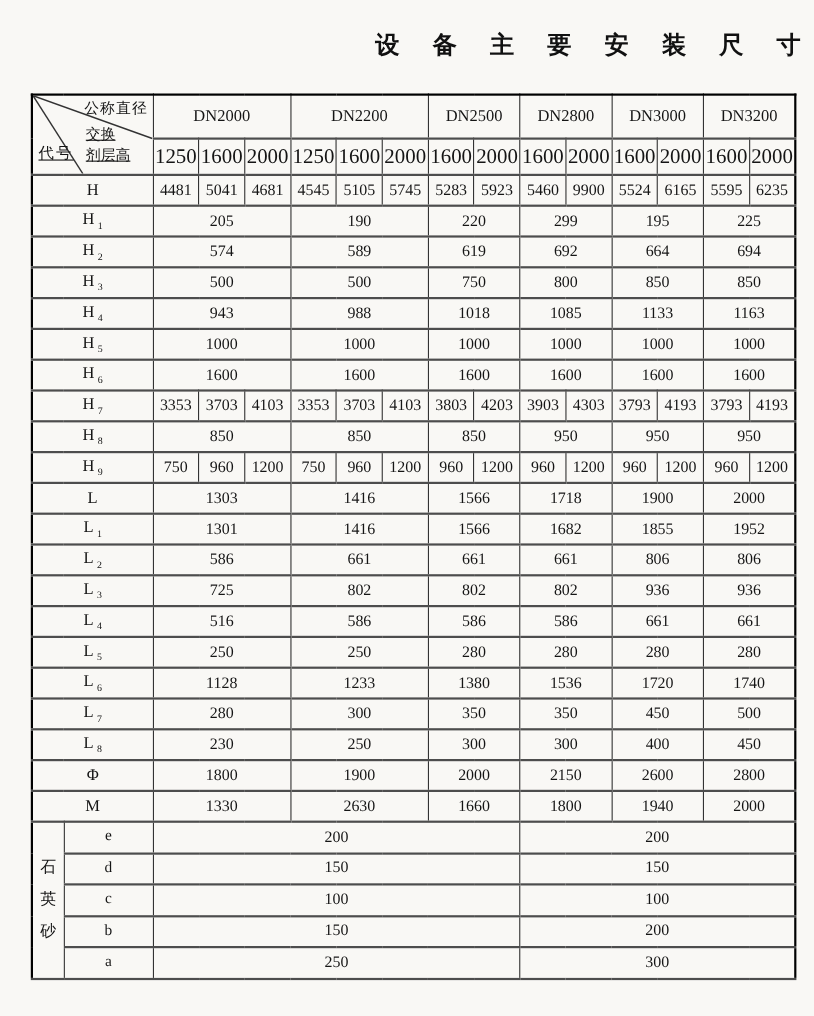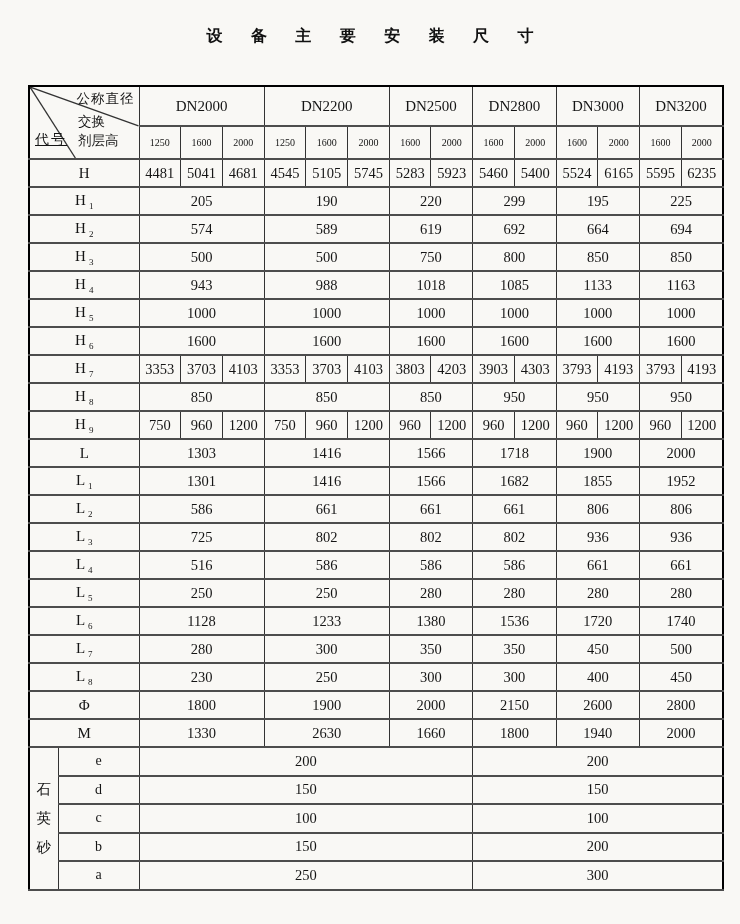--- a/index.html
+++ b/index.html
@@ -5,24 +5,24 @@
   html,body{margin:0;padding:0;}
   body{
     width:740px;height:924px;
     background:#f9f8f5;
     font-family:"Liberation Serif","DejaVu Serif",serif;
     color:#151515;
     position:relative;
     overflow:hidden;
   }
   .title{
-    text-align:center;
+    text-align:right;
     margin:0;
     padding-top:26px;
-    font-size:16px;
+    font-size:22px;
     font-weight:bold;
     letter-spacing:12px;
     text-indent:12px;
     font-family:"Liberation Sans","DejaVu Sans",sans-serif;
     color:#111;
   }
   .tbl-wrap{position:absolute;left:28px;top:85px;}
   table{
     border-collapse:collapse;
     table-layout:fixed;
@@ -37,36 +37,36 @@
     padding:0;
     font-size:14.5px;
     overflow:hidden;
     white-space:nowrap;
   }
   tr.hr1{height:40px;padding-left:48px;}
   tr.hr2{height:33px;}
   tr.r-d{height:28px;}
   tr.r-s{height:28.5px;}
   td.gh{font-size:15px;}
-  td.sh{font-size:10px;}
+  td.sh{font-size:19px;}
   td.lab{font-size:15px;}
   .sub{
     font-size:9px;
     vertical-align:-4px;
     margin-left:3px;
   }
   td.corner{position:relative;padding:0;}
   .corner svg{position:absolute;left:0;top:0;width:100%;height:100%;}
   .c-tr{
     position:absolute;top:3px;right:4px;
     font-size:13.5px;letter-spacing:1px;
   }
   .c-mid{
     position:absolute;left:48px;top:25px;
-    font-size:13.5px;line-height:19px;text-align:left;
+    font-size:13.5px;line-height:19px;text-align:left;text-decoration:underline;
   }
   .c-mid span{display:block;}
   .c-bl{
     position:absolute;left:5px;bottom:9px;
     font-size:14px;letter-spacing:2px;text-decoration:underline;
   }
   td.sand{font-size:14.5px;line-height:29px;padding:0 2px;}
   td.sand span{display:block;}
   td.letter{font-size:14px;font-family:"Liberation Serif",serif;}
 </style>
@@ -136,21 +136,21 @@
           <td colspan="2" class="lab">H</td>
           <td>4481</td>
           <td>5041</td>
           <td>4681</td>
           <td>4545</td>
           <td>5105</td>
           <td>5745</td>
           <td>5283</td>
           <td>5923</td>
           <td>5460</td>
-          <td>5400</td>
+          <td>9900</td>
           <td>5524</td>
           <td>6165</td>
           <td>5595</td>
           <td>6235</td>
         </tr>
         <tr class="r-d">
           <td colspan="2" class="lab">H<span class="sub">1</span></td>
           <td colspan="3">205</td>
           <td colspan="3">190</td>
           <td colspan="2">220</td>

